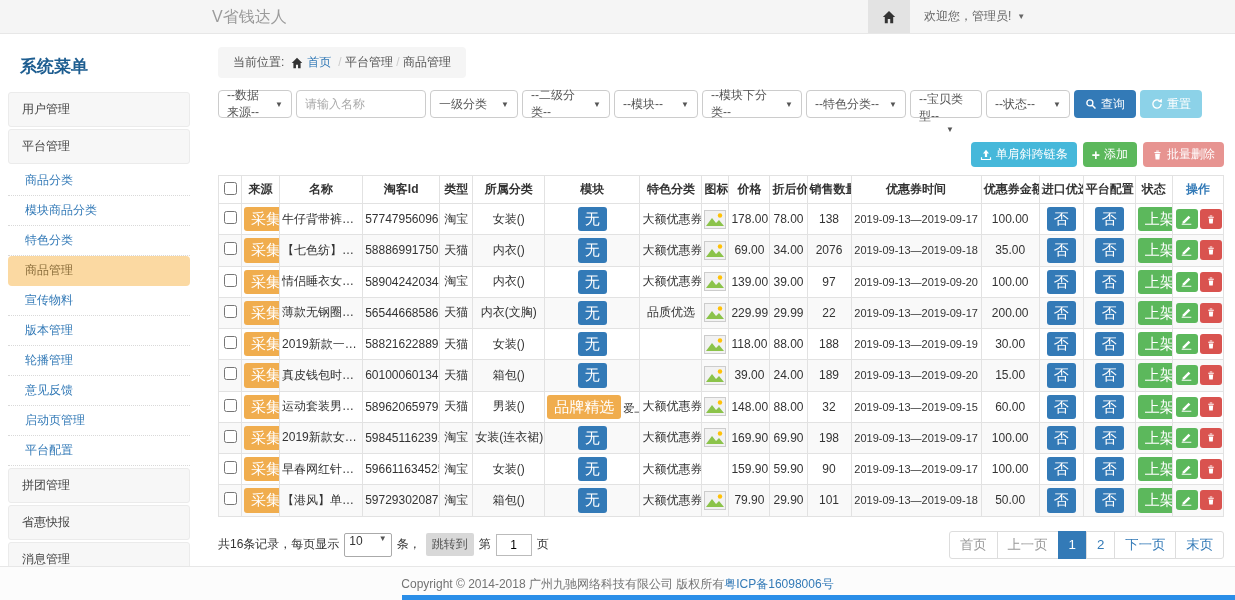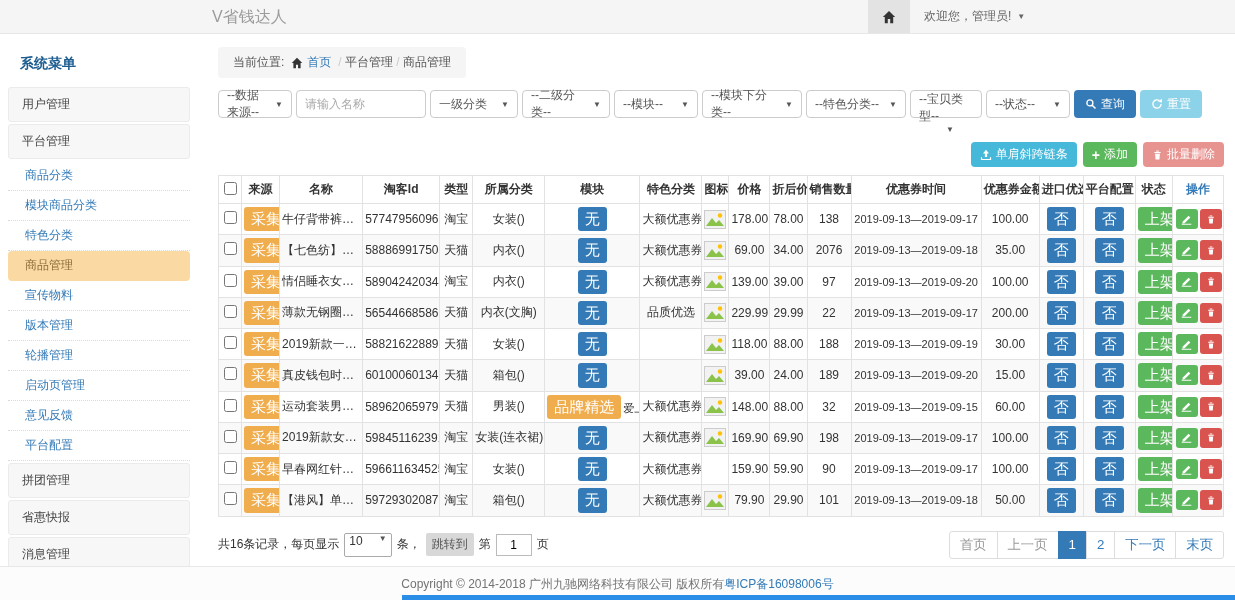--- a/index.html
+++ b/index.html
@@ -10,21 +10,21 @@
   }
   
   .top-header{position:absolute;left:0;top:0;right:0;height:33px;background:#f5f5f5;border-bottom:1px solid #e7e7e7;}
   .brand{position:absolute;left:212px;top:7px;font-size:16px;color:#9b9b9b;}
   .header-right{position:absolute;left:868px;top:0;height:33px;display:flex;align-items:center;}
   .home-box{width:42px;height:33px;background:#e3e3e3;display:flex;align-items:center;justify-content:center;cursor:pointer;}
   .welcome{padding:0 14px;color:#666;display:flex;align-items:center;gap:6px;cursor:pointer;}
   .caret{font-size:8px;color:#666;}
   
   .sidebar{position:absolute;left:8px;top:47px;width:182px;z-index:1;}
-  .menu-title{color:#1d5d90;font-weight:bold;font-size:14px;padding:8px 12px 12px;}
+  .menu-title{color:#1d5d90;font-weight:bold;font-size:17px;padding:8px 12px 12px;}
   .side-item{background:#f7f7f7;border:1px solid #ebebeb;border-radius:3px;padding:8px 13px;margin:2px 0;color:#444;cursor:pointer;}
   .side-sub{color:#337ab7;padding:6px 13px 6px 17px;border-bottom:1px dotted #d9d9d9;cursor:pointer;background:#fff;}
   .side-sub.active{background:#fbd9a2;border-radius:4px;color:#8a6d3b;border-bottom:1px dotted transparent;}
   
   .main{position:absolute;left:218px;top:47px;width:1006px;}
   .breadcrumb{display:inline-flex;gap:7px;background:#f5f5f5;border-radius:4px;padding:7px 15px;align-items:center;color:#555;}
   .crumb-home{color:#337ab7;display:inline-flex;align-items:center;gap:4px;cursor:pointer;}
   .crumb-sep{color:#ccc;}
   .filters{display:flex;gap:4px;margin-top:12px;align-items:center;}
   .f-select{border:1px solid #ccc;border-radius:4px;height:28px;display:flex;align-items:center;justify-content:space-between;padding:0 8px;color:#555;background:#fff;cursor:pointer;box-sizing:border-box;}
@@ -102,22 +102,22 @@
   <nav id="sidebar-nav">
       <div class="side-item">用户管理</div>
       <div class="side-item">平台管理</div>
       <div class="side-sub">商品分类</div>
       <div class="side-sub">模块商品分类</div>
       <div class="side-sub">特色分类</div>
       <div class="side-sub active">商品管理</div>
       <div class="side-sub">宣传物料</div>
       <div class="side-sub">版本管理</div>
       <div class="side-sub">轮播管理</div>
+      <div class="side-sub">意见反馈</div>
       <div class="side-sub">启动页管理</div>
-      <div class="side-sub">意见反馈</div>
       <div class="side-sub">平台配置</div>
       <div class="side-item">拼团管理</div>
       <div class="side-item">省惠快报</div>
       <div class="side-item">消息管理</div>
       <div class="side-item">订单管理</div>
     </nav>
 </aside>
 
 <main class="main">
   <div class="breadcrumb">

